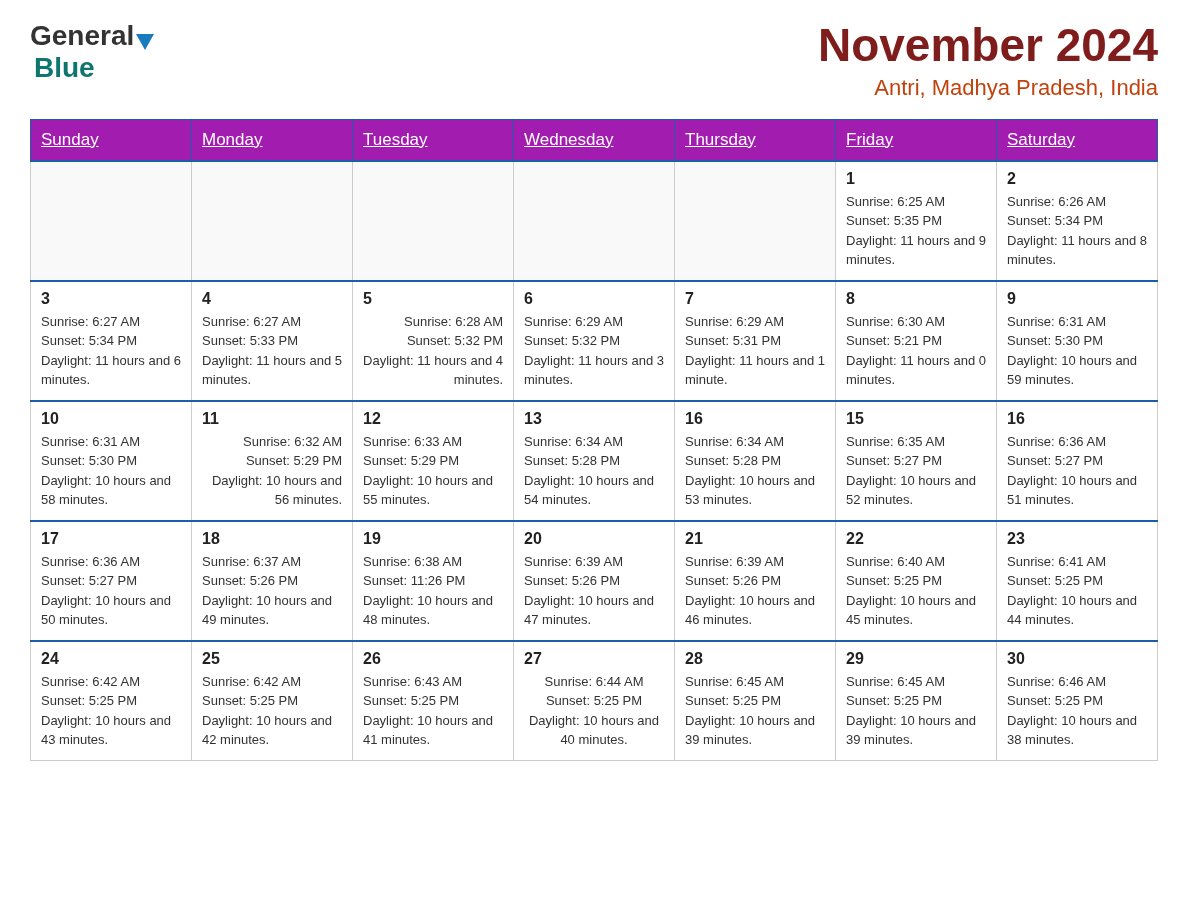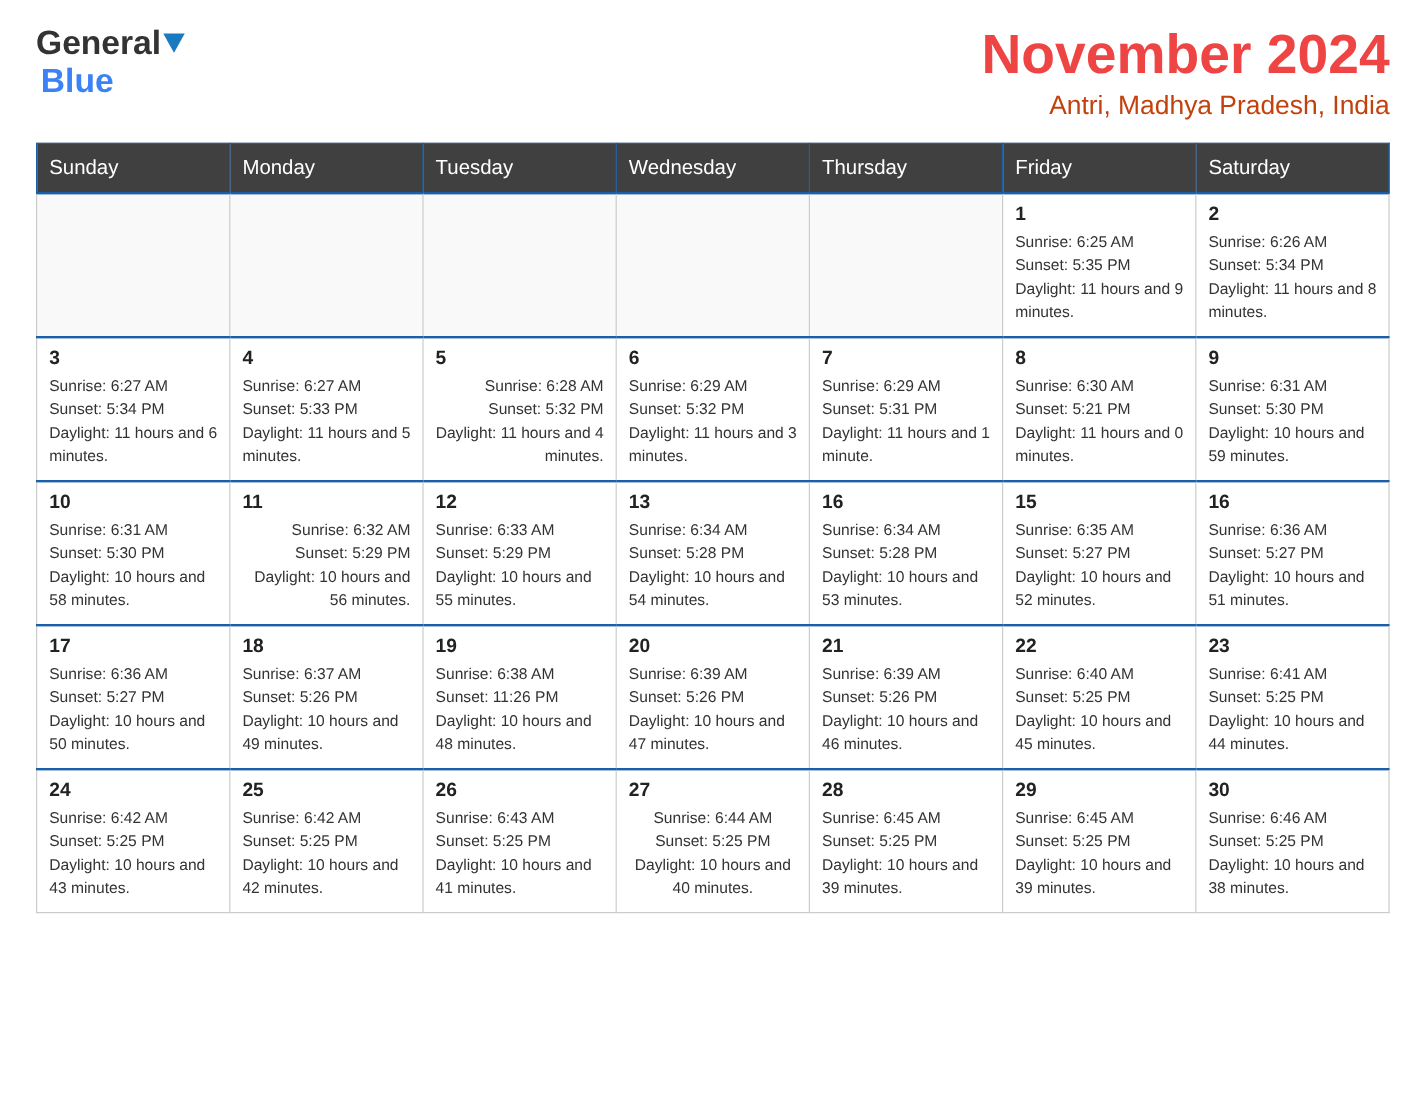--- a/index.html
+++ b/index.html
@@ -16,50 +16,51 @@
       align-items: flex-start;
       margin-bottom: 18px;
     }
     .logo {
       display: flex;
       flex-direction: column;
       align-items: flex-start;
     }
     .logo-line1 {
       display: flex;
-      align-items: flex-start;
+      align-items: flex-end;
     }
     .title-block {
       text-align: right;
     }
     .title-block h1 {
       font-size: 46px;
       font-weight: bold;
-      color: #ef4444;
+      color: #7f1d1d;
       line-height: 1.1;
     }
     .title-block h2 {
       font-size: 22px;
       font-weight: normal;
       color: #c2410c;
       margin-top: 4px;
     }
     .calendar {
       width: 100%;
       border-collapse: collapse;
       table-layout: fixed;
     }
     .calendar thead tr th {
-      background-color: #404040;
+      background-color: #a21caf;
       color: #fff;
       text-align: left;
       padding: 10px 10px;
       font-size: 17px;
       font-weight: normal;
       border: 1px solid #1a5fa8;
+      text-decoration: underline;
     }
     .calendar tbody tr {
       vertical-align: top;
     }
     .calendar tbody tr td {
       border: 1px solid #ccc;
       border-top: 2px solid #1a5fa8;
       padding: 8px 10px;
       font-size: 13px;
       color: #222;
@@ -87,21 +88,21 @@
 
 <div class="header">
   <div class="logo">
     <div class="logo-line1">
       <span style="font-size:28px;font-weight:bold;color:#333;">General</span>
       <svg width="22" height="22" viewBox="0 0 22 22" style="margin-left:2px;margin-top:4px;">
         <polygon points="0,4 18,4 9,20" fill="#1a7abf"></polygon>
       </svg>
     </div>
     <div>
-      <span style="font-size:28px;font-weight:bold;color:#3b82f6;margin-left:4px;">Blue</span>
+      <span style="font-size:28px;font-weight:bold;color:#0f766e;margin-left:4px;">Blue</span>
     </div>
   </div>
   <div class="title-block">
     <h1>November 2024</h1>
     <h2>Antri, Madhya Pradesh, India</h2>
   </div>
 </div>
 
 <table class="calendar">
   <thead>

